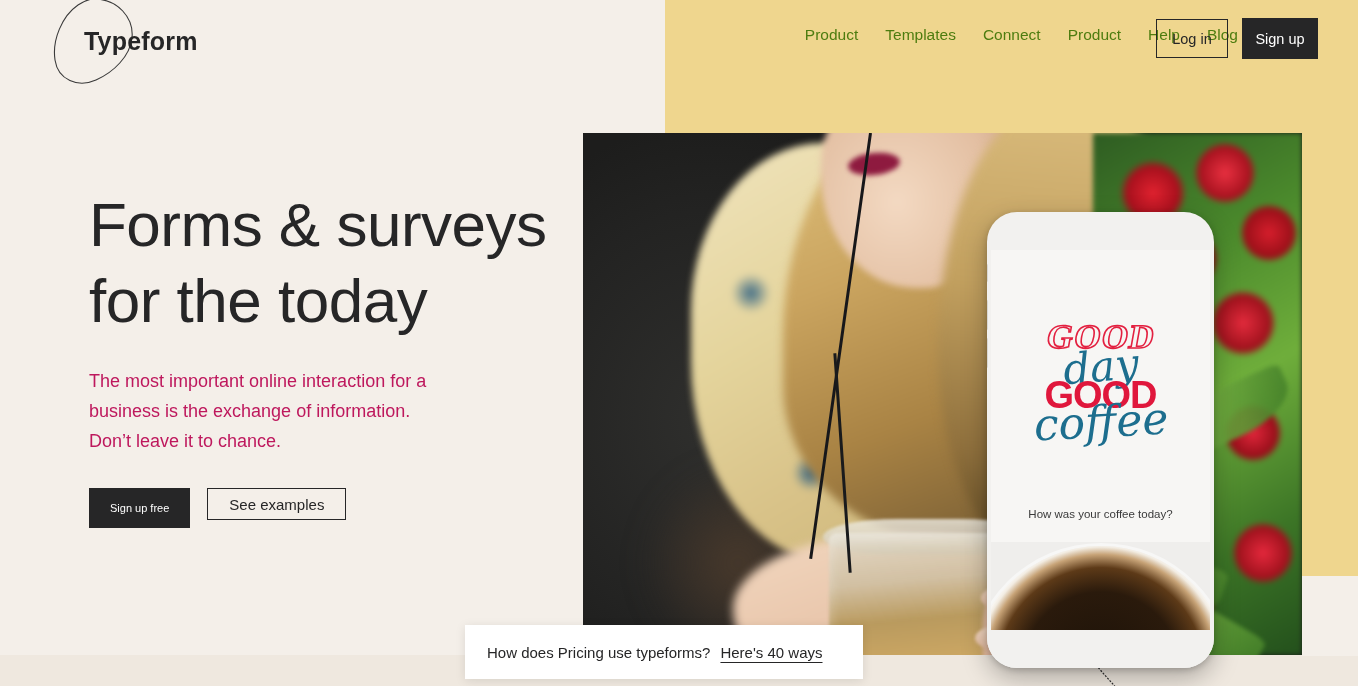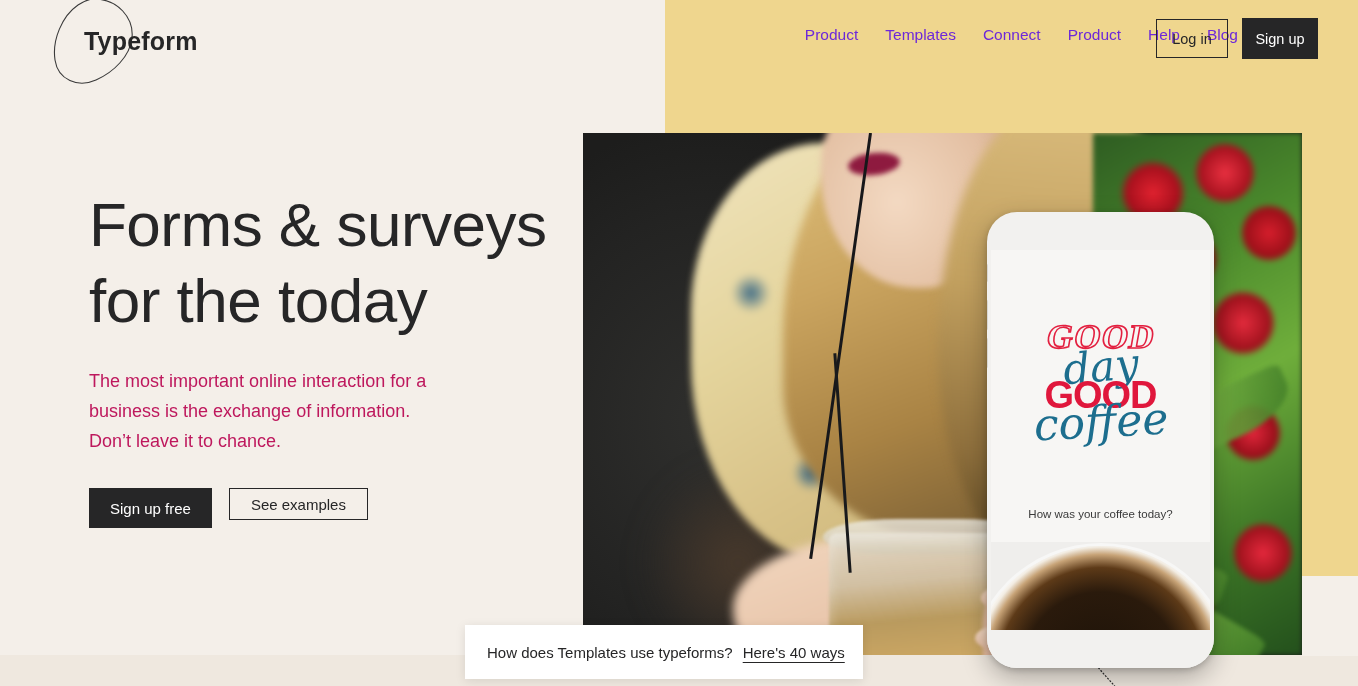--- a/index.html
+++ b/index.html
@@ -62,21 +62,21 @@
   }
   .nav {
     position: absolute;
     right: 120px; top: 26px;
     display: flex;
     align-items: center;
     gap: 27px;
   }
   .nav-link {
     font-size: 15.5px;
-    color: #6d28d9;
+    color: #4d7c0f;
     text-decoration: none;
     white-space: nowrap;
     cursor: pointer;
   }
   .auth {
     position: absolute;
     right: 120px; top: 18px;
     display: flex;
     align-items: center;
     gap: 14px;
@@ -127,21 +127,21 @@
     margin-top: 32px;
     display: flex;
     gap: 17px;
   }
   .btn-primary {
     display: flex; align-items: center; justify-content: center;
     height: 40px; padding: 0 21px;
     background: #262627;
     border: none;
     color: #FFFFFF;
-    font-size: 15px;
+    font-size: 11px;
     font-family: inherit;
     cursor: pointer;
   }
   .btn-secondary {
     display: flex; align-items: center; justify-content: center;
     height: 32px; padding: 0 21px;
     background: transparent;
     border: 1px solid #262627;
     color: #262627;
     font-size: 15px;
@@ -509,17 +509,17 @@
       <span>for the today</span>
     </h1>
     <p class="subcopy">The most important online interaction for a business is the exchange of information. Don’t leave it to chance.</p>
     <div class="cta-row">
       <button class="btn-primary">Sign up free</button>
       <button class="btn-secondary">See examples</button>
     </div>
   </section>
 
   <div class="banner">
-    <span class="banner-text">How does Templates use typeforms?</span>
+    <span class="banner-text">How does Pricing use typeforms?</span>
     <a class="banner-link">Here's 40 ways</a>
   </div>
 
 </div>
 
 </body></html>

